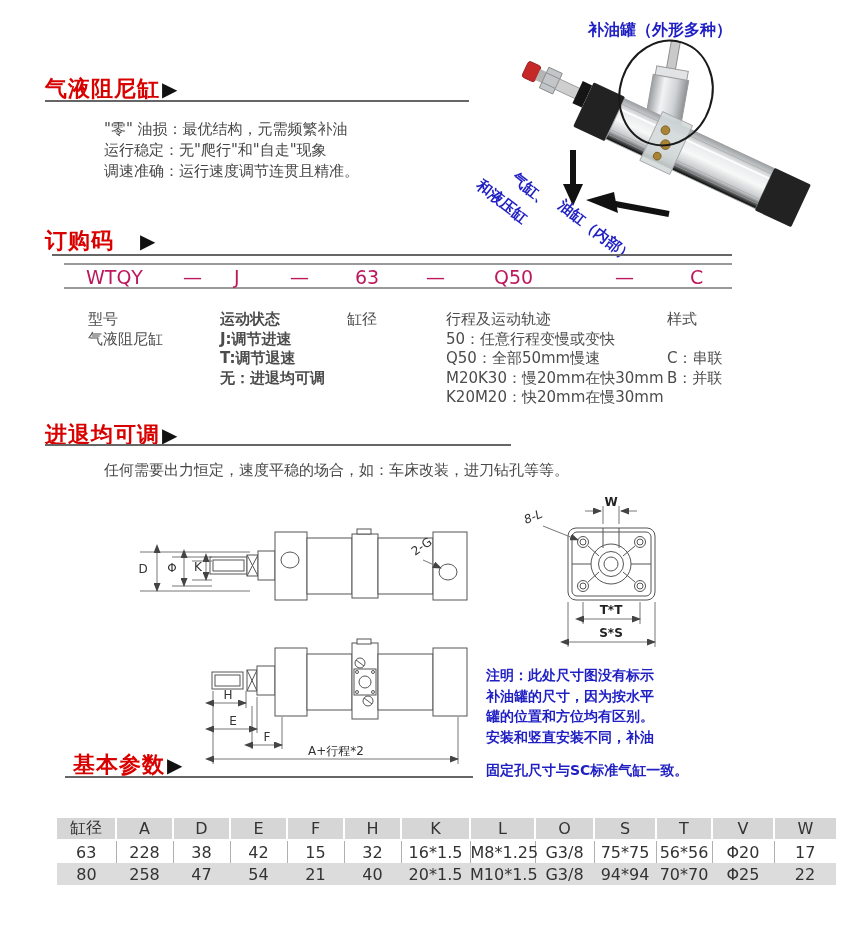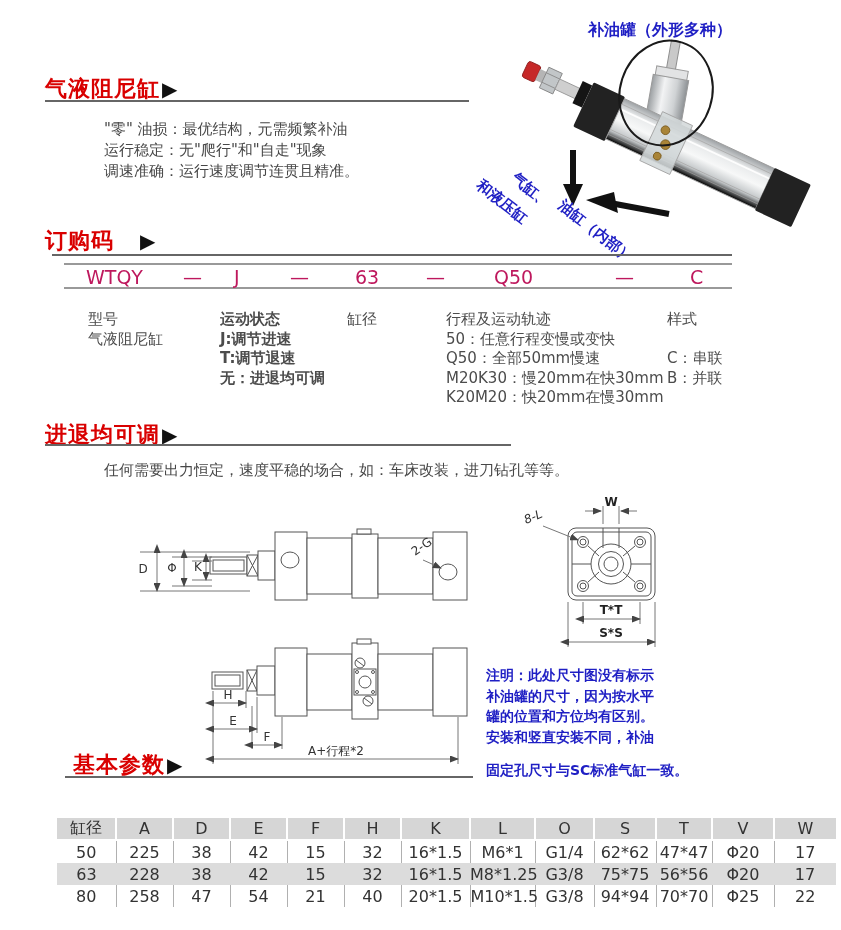--- a/index.html
+++ b/index.html
@@ -337,35 +337,20 @@
           <th>L</th>
           <th>O</th>
           <th>S</th>
           <th>T</th>
           <th>V</th>
           <th>W</th>
         </tr>
       </thead>
       <tbody>
         <tr>
-          <td>50</td>
-          <td>225</td>
-          <td>38</td>
-          <td>42</td>
-          <td>15</td>
-          <td>32</td>
-          <td>16*1.5</td>
-          <td>M6*1</td>
-          <td>G1/4</td>
-          <td>62*62</td>
-          <td>47*47</td>
-          <td>Φ20</td>
-          <td>17</td>
-        </tr>
-        <tr>
           <td>63</td>
           <td>228</td>
           <td>38</td>
           <td>42</td>
           <td>15</td>
           <td>32</td>
           <td>16*1.5</td>
           <td>M8*1.25</td>
           <td>G3/8</td>
           <td>75*75</td>

